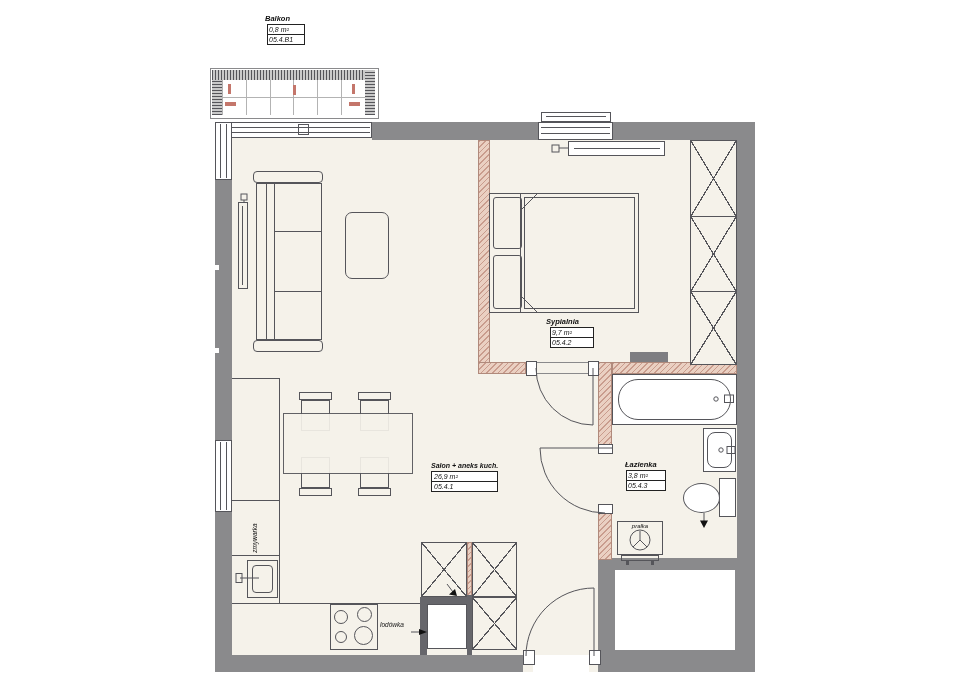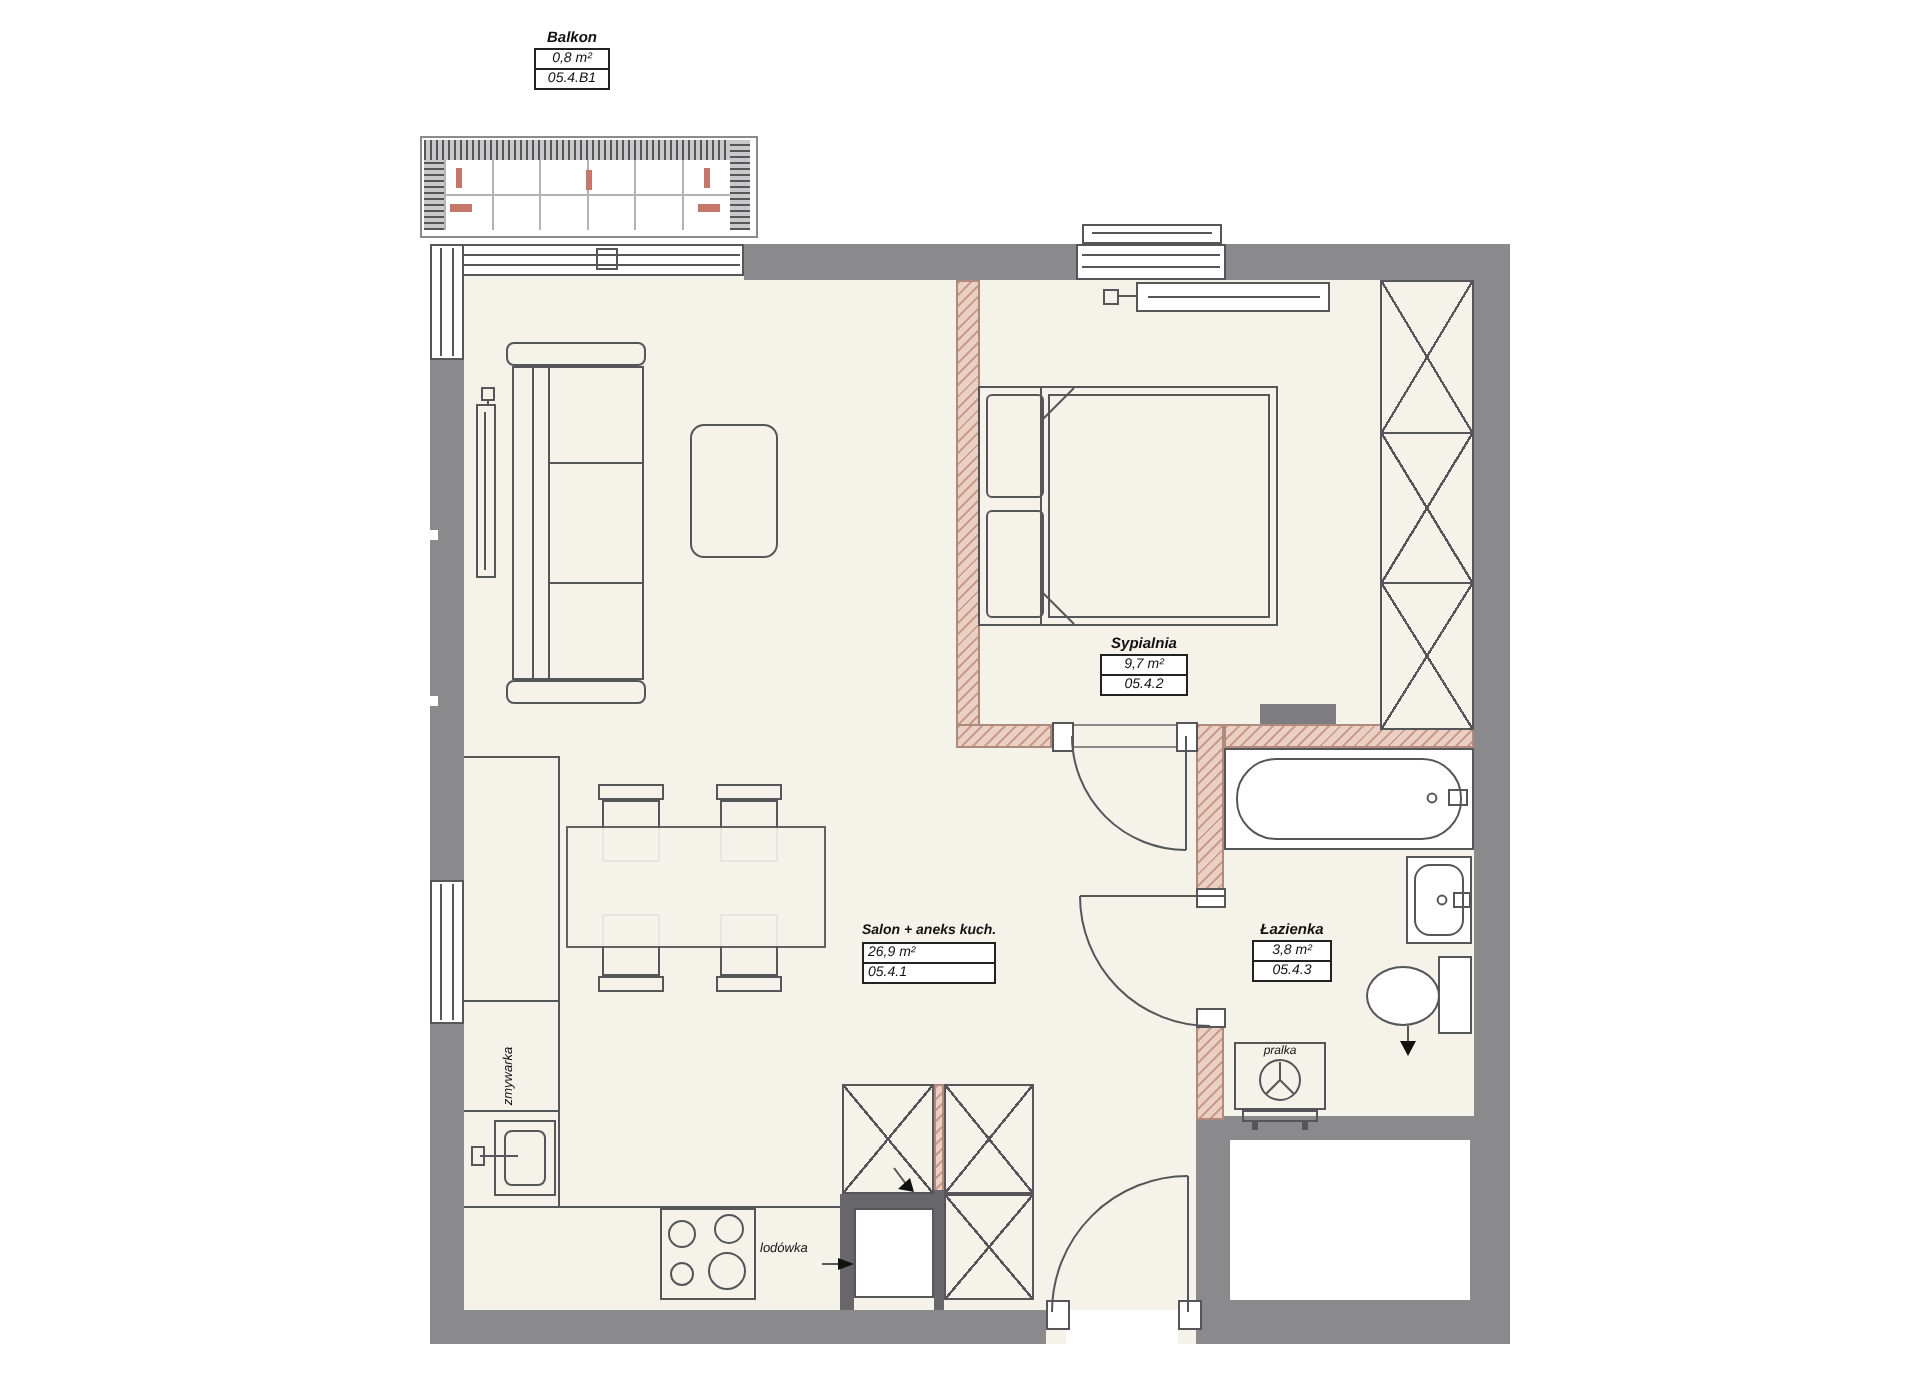--- a/index.html
+++ b/index.html
@@ -20,21 +20,21 @@
   .railh{position:absolute;background:repeating-linear-gradient(0deg,#55555a 0 1px,#c9c9c9 1px 3px);}
   .balgrid{position:absolute;background:repeating-linear-gradient(90deg,#b3b3b3 0 1px,transparent 1px 23.8px);}
   .red{position:absolute;background:var(--accent-marks,#c4766b);}
   .xbox{position:absolute;border:1px solid #55555a;box-sizing:border-box;background-image:
     linear-gradient(to top right,transparent calc(50% - .6px),#55555a calc(50% - .6px) calc(50% + .6px),transparent calc(50% + .6px)),
     linear-gradient(to bottom right,transparent calc(50% - .6px),#55555a calc(50% - .6px) calc(50% + .6px),transparent calc(50% + .6px));}
   .xsec{position:relative;width:100%;box-sizing:border-box;background-image:
     linear-gradient(to top right,transparent calc(50% - .6px),#55555a calc(50% - .6px) calc(50% + .6px),transparent calc(50% + .6px)),
     linear-gradient(to bottom right,transparent calc(50% - .6px),#55555a calc(50% - .6px) calc(50% + .6px),transparent calc(50% + .6px));}
   .xsec + .xsec{border-top:1px solid #55555a;}
-  .lbl{position:absolute;color:#111;font-style:italic;text-align:center;z-index:6;}
+  .lbl{position:absolute;color:#111;font-style:italic;text-align:left;z-index:6;}
   .lbl .nm{font-weight:bold;font-size:7.5px;line-height:9px;white-space:nowrap;}
   .lbl .bx{border:1px solid #222;background:#fff;font-size:7px;line-height:9px;height:9px;padding:0 1px;}
   .lbl .bx + .bx{margin-top:-1px;}
   .lbl.left{text-align:left;}
   .small-txt{position:absolute;font-style:italic;font-size:6.5px;color:#111;white-space:nowrap;z-index:6;}
   svg.overlay{position:absolute;left:0;top:0;z-index:5;pointer-events:none;}
 </style>
 </head>
 <body>
 

